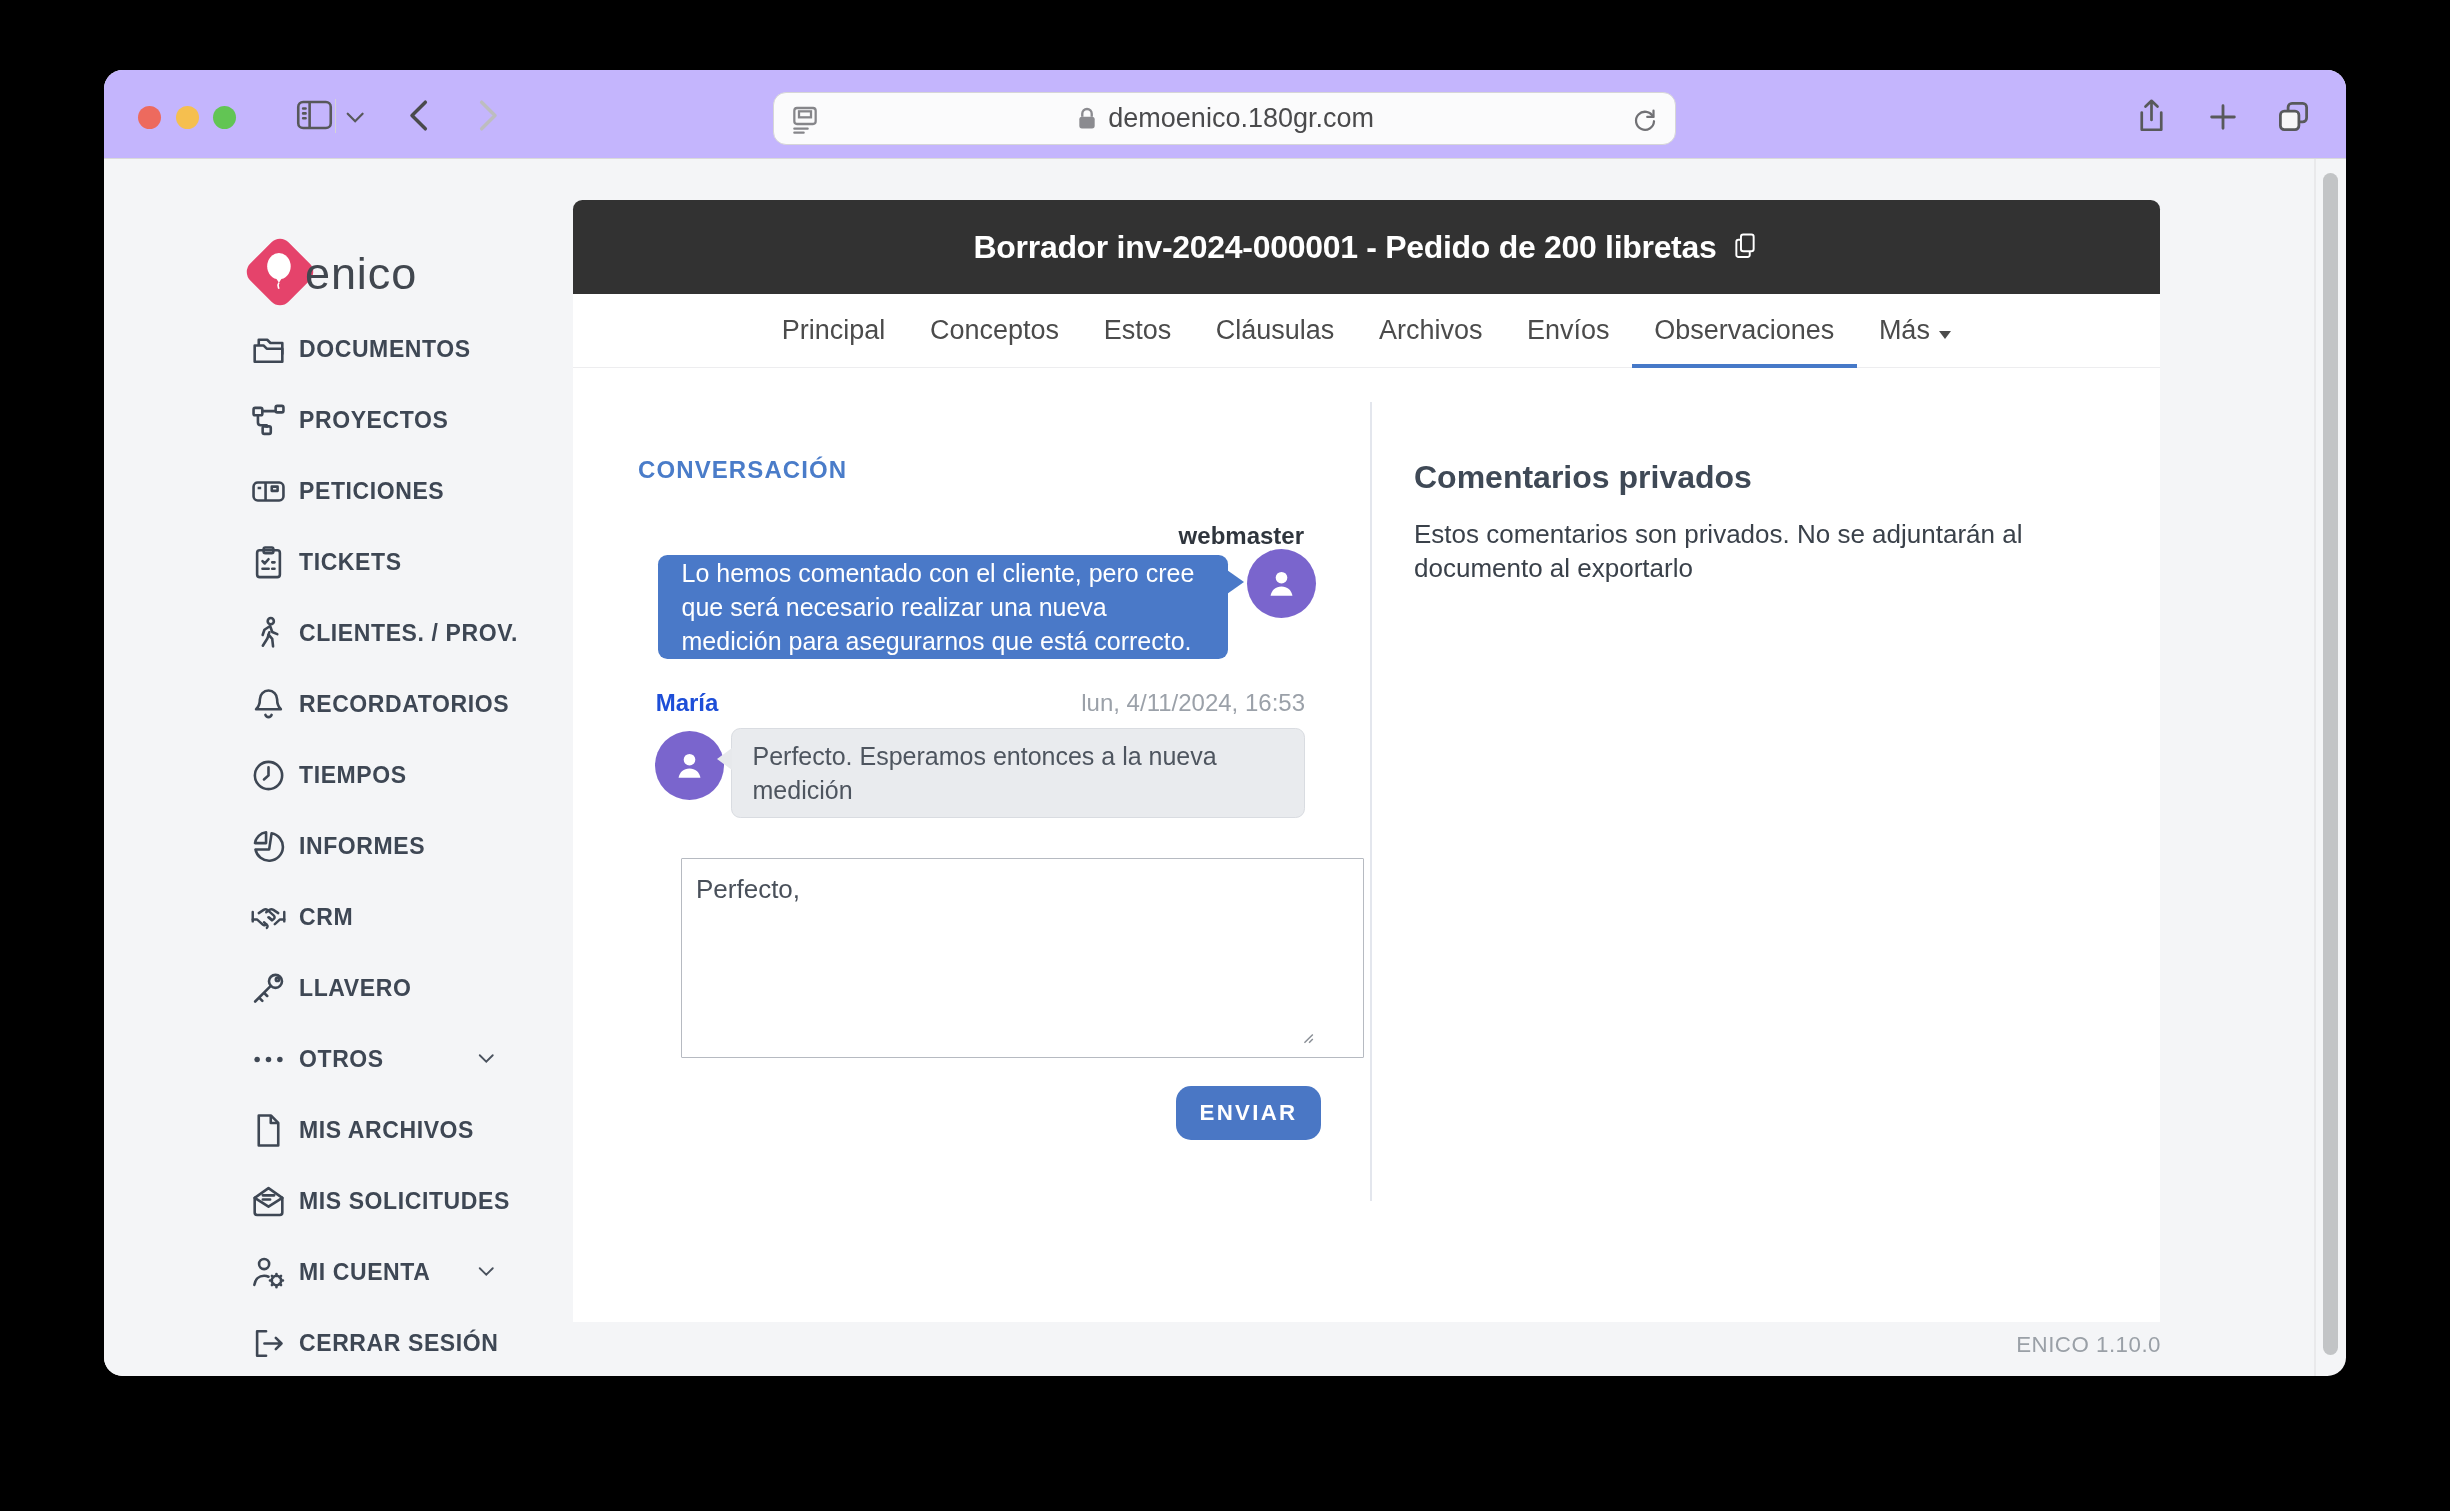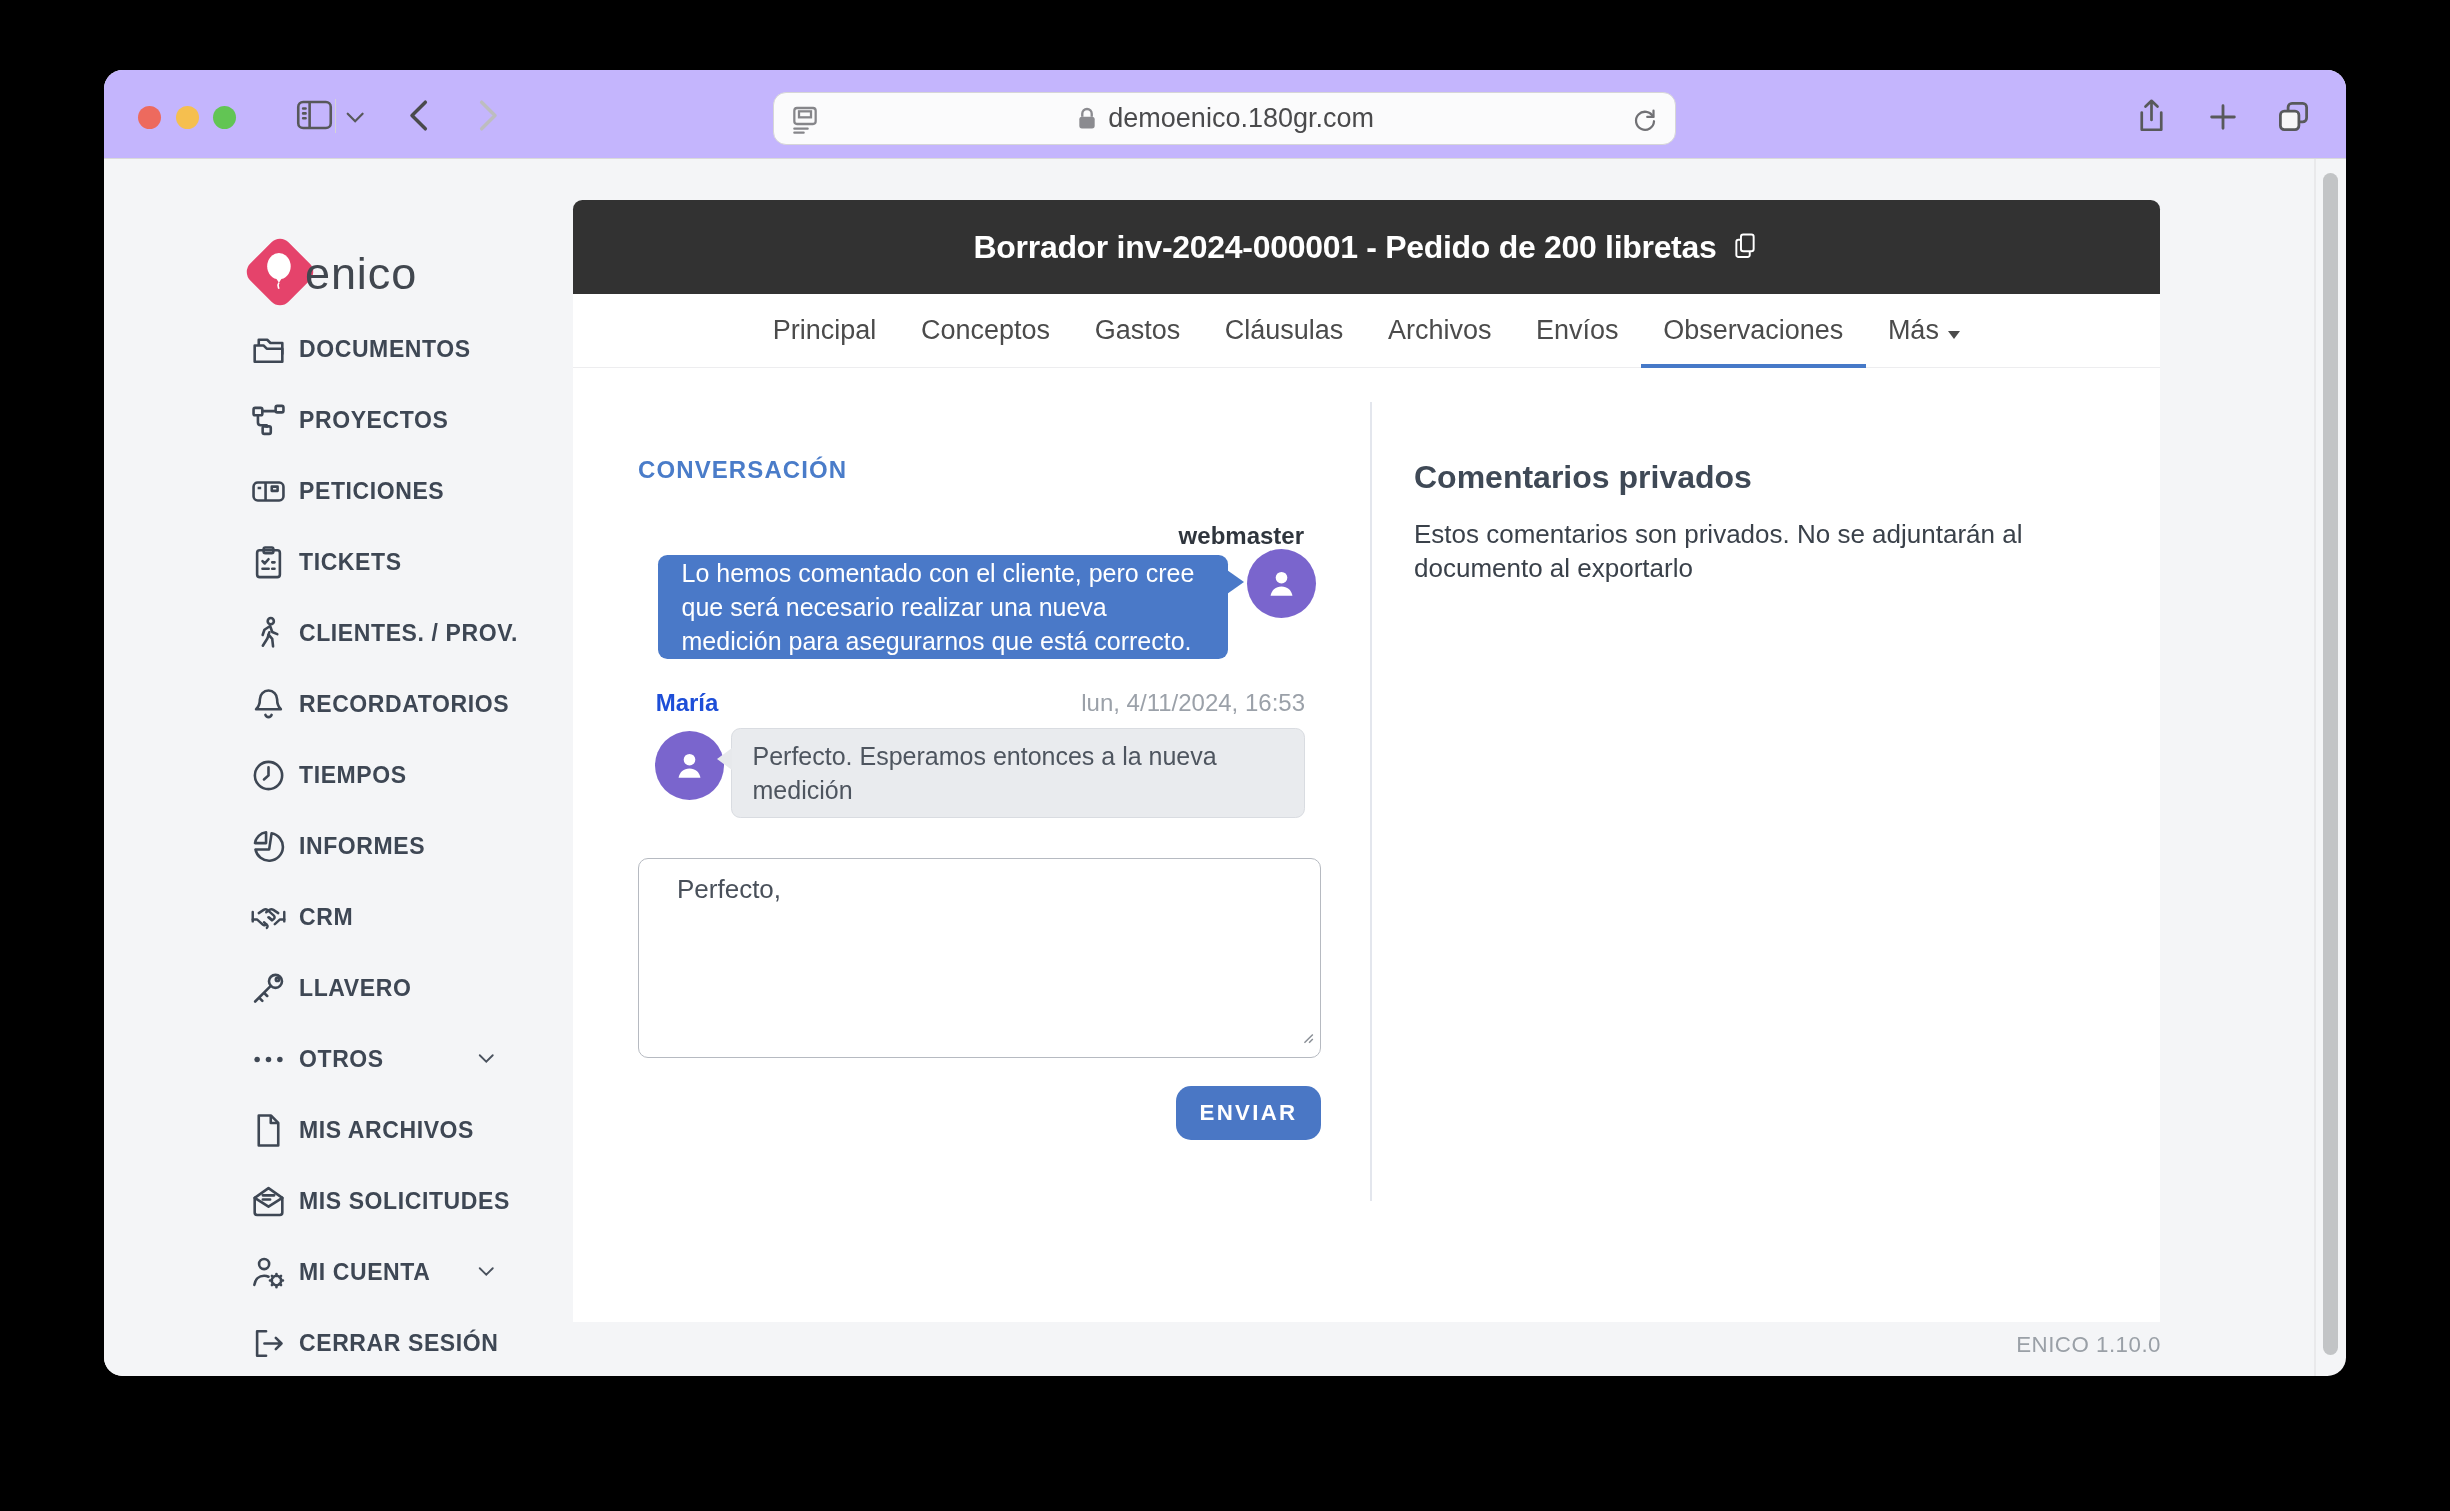--- a/index.html
+++ b/index.html
@@ -70,23 +70,23 @@
   .maria-name{position:absolute;left:17.7px;top:0;font-size:24px;font-weight:bold;color:#1d4ed8;}
   .msg-time{position:absolute;right:0;top:0;font-size:24px;color:#9ba1a9;}
   .avatar-maria{position:absolute;left:17px;top:363px;}
   .bubble-gray{position:absolute;left:93px;top:360px;width:574px;background:#e9ebee;
     border:0.9px solid #d9dce1;border-radius:9.3px;padding:10.2px 20.5px;font-size:25px;
     line-height:34px;color:#4e555f;}
   .bubble-gray::before{content:"";position:absolute;left:-15px;top:18.6px;width:0;height:0;
     border-top:11.2px solid transparent;border-bottom:11.2px solid transparent;
     border-right:15px solid #e7e9ec;}
   .composer-wrap{position:absolute;left:0;top:490px;width:683px;height:200px;}
-  .composer{width:683px;height:200px;border:1.9px solid #b6bac1;border-radius:10px;background:#fff;
-    resize:none;outline:none;padding:15px 38px;font-family:"Liberation Sans",sans-serif;
-    font-size:26px;color:#49505a;}
+  .composer{width:683px;height:200px;border:1.9px solid #b6bac1;border-radius:1px;background:#fff;
+    resize:none;outline:none;padding:15px 14px;font-family:"Liberation Sans",sans-serif;
+    font-size:26px;color:#49505a;margin-left:43px;}
   .resize-grip{position:absolute;right:5.6px;bottom:9.3px;}
   .send-btn{position:absolute;left:538px;top:718px;width:145px;height:54px;background:#4a77c5;
     color:#fff;border:none;border-radius:15px;font-family:"Liberation Sans",sans-serif;
     font-size:22.3px;font-weight:bold;letter-spacing:2.3px;cursor:pointer;}
 
   
   .private{position:absolute;left:841px;top:0;width:652px;}
   .private-heading{position:absolute;left:0;top:91px;font-size:32px;font-weight:bold;color:#3f4956;}
   .private-body{position:absolute;left:0;top:149px;width:633px;font-size:26px;line-height:34px;
     color:#3a414a;}
@@ -356,21 +356,21 @@
         <svg width="28" height="30" viewBox="0 0 24 26" fill="none" stroke="#fff" stroke-width="1.7" stroke-linejoin="round">
           <rect x="8.5" y="3" width="11" height="14.5" rx="2"></rect>
           <path d="M8.5 7.5H6.3A1.8 1.8 0 0 0 4.5 9.3v11.4a1.8 1.8 0 0 0 1.8 1.8h8a1.8 1.8 0 0 0 1.8-1.8v-3.2"></path>
         </svg>
       </span>
     </div>
 
     <div class="tabbar">
       <div class="tab">Principal</div>
       <div class="tab">Conceptos</div>
-      <div class="tab">Gastos</div>
+      <div class="tab">Estos</div>
       <div class="tab">Cláusulas</div>
       <div class="tab">Archivos</div>
       <div class="tab">Envíos</div>
       <div class="tab active">Observaciones</div>
       <div class="tab"><span>Más</span><span class="caret-down"></span></div>
     </div>
 
     <div class="content">
       <div class="vdivider"></div>
 

